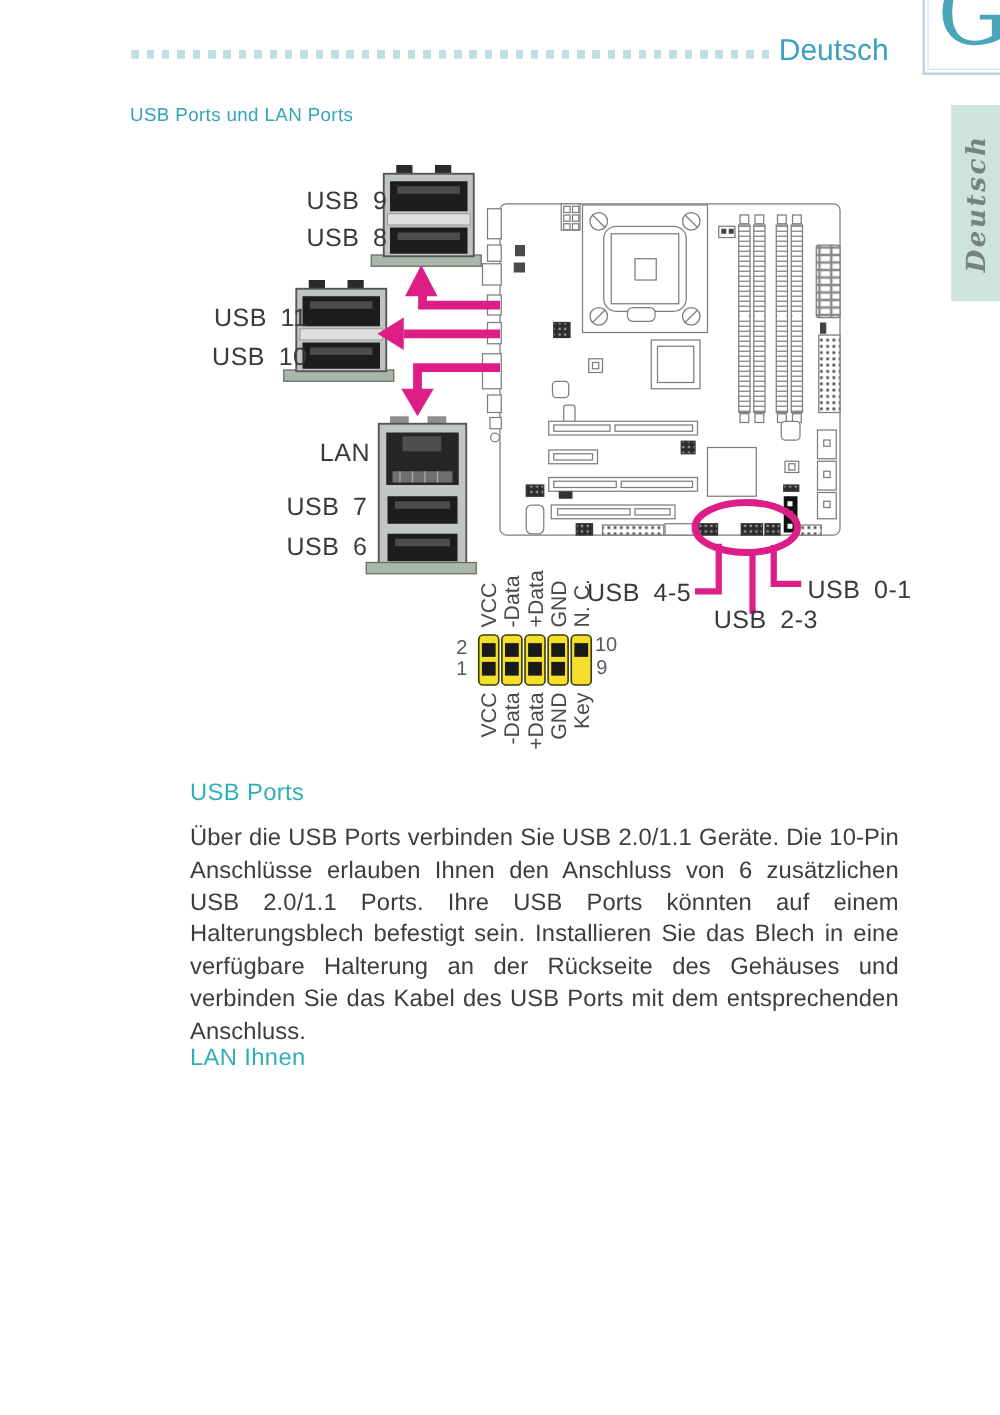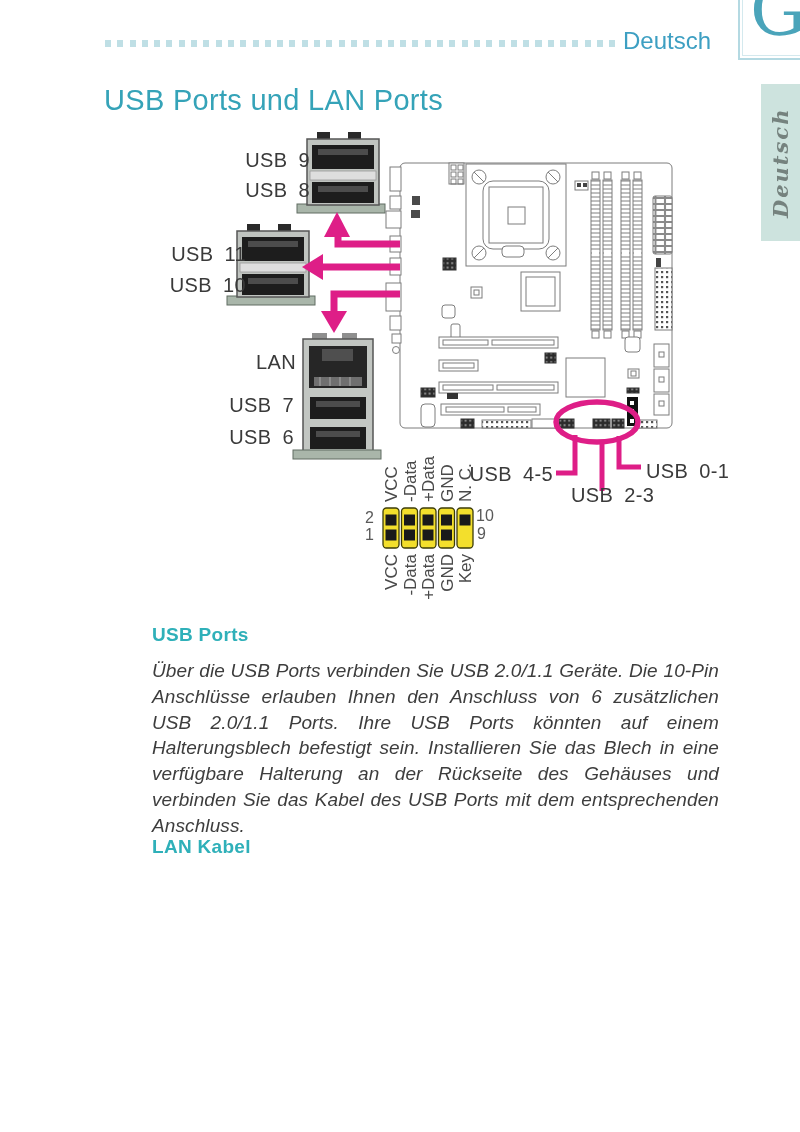--- a/index.html
+++ b/index.html
@@ -10,23 +10,23 @@
   .lang-top{font-size:24px;color:#3d9fc2;}
   .gbox{border:2px solid #b4d9e2;background:#fff;}
   .gbox-inner{position:absolute;inset:2px;border:1px solid #d4e9ee;}
   .gletter{position:absolute;left:10px;top:-18px;font-family:"DejaVu Serif",serif;
            font-size:70px;color:#4aa4ba;line-height:1;}
   .sidetab{background:#cde3de;}
   .vtext{width:100%;height:100%;display:flex;align-items:center;justify-content:center;
          writing-mode:vertical-rl;transform:rotate(180deg);
          font-family:"DejaVu Serif",serif;font-style:italic;font-weight:600;
          font-size:21px;color:#75827e;letter-spacing:2px;}
-  .title{font-size:29px;color:#35a3b8;letter-spacing:0.3px;}
-  .sec-head{font-size:19px;color:#2fb0b9;letter-spacing:0.3px;font-weight:bold;}
-  .body-text{font-size:19px;line-height:25.8px;color:#3d3d3d;text-align:justify;letter-spacing:0.1px;font-style:italic;}
+  .title{font-size:15px;color:#35a3b8;letter-spacing:0.3px;}
+  .sec-head{font-size:19px;color:#2fb0b9;letter-spacing:0.3px;}
+  .body-text{font-size:19px;line-height:25.8px;color:#3d3d3d;text-align:justify;letter-spacing:0.1px;}
   .watermark{font-size:50px;color:#ec4899;letter-spacing:8px;font-family:"Liberation Sans",sans-serif;}
   svg text{font-family:"Liberation Sans",sans-serif;}
   text.dlabel{font-size:20px;fill:#3a3a3a;word-spacing:5px;letter-spacing:0.4px;}
   text.pinlabel{font-size:17px;fill:#4a4a4a;}
   text.pinnum{font-size:16px;fill:#5a5a5a;}
 </style>
 </head>
 <body>
 
 <div class="page">
@@ -280,17 +280,17 @@
     <text class="dlabel" x="294" y="444" text-anchor="end">USB 6</text>
 
     <text class="dlabel" x="553" y="481" text-anchor="end">USB 4-5</text>
     <text class="dlabel" x="571" y="502">USB 2-3</text>
     <text class="dlabel" x="646" y="478">USB 0-1</text>
   </svg>
 
   <div class="abs sec-head" style="left:152px;top:624px;">USB Ports</div>
   <div class="abs body-text" style="left:152px;top:658px;width:567px;">Über die USB Ports verbinden Sie USB 2.0/1.1 Geräte. Die 10-Pin Anschlüsse erlauben Ihnen den Anschluss von 6 zusätzlichen USB 2.0/1.1 Ports. Ihre USB Ports könnten auf einem Halterungsblech befestigt sein. Installieren Sie das Blech in eine verfügbare Halterung an der Rückseite des Gehäuses und verbinden Sie das Kabel des USB Ports mit dem entsprechenden Anschluss.</div>
 
-  <div class="abs sec-head" style="left:152px;top:836px;">LAN Kabel</div>
+  <div class="abs sec-head" style="left:152px;top:836px;">LAN Ihnen</div>
 
   <div class="abs watermark" style="left:562px;top:1042px;">软件技巧</div>
 
 </div>
 
 </body></html>

